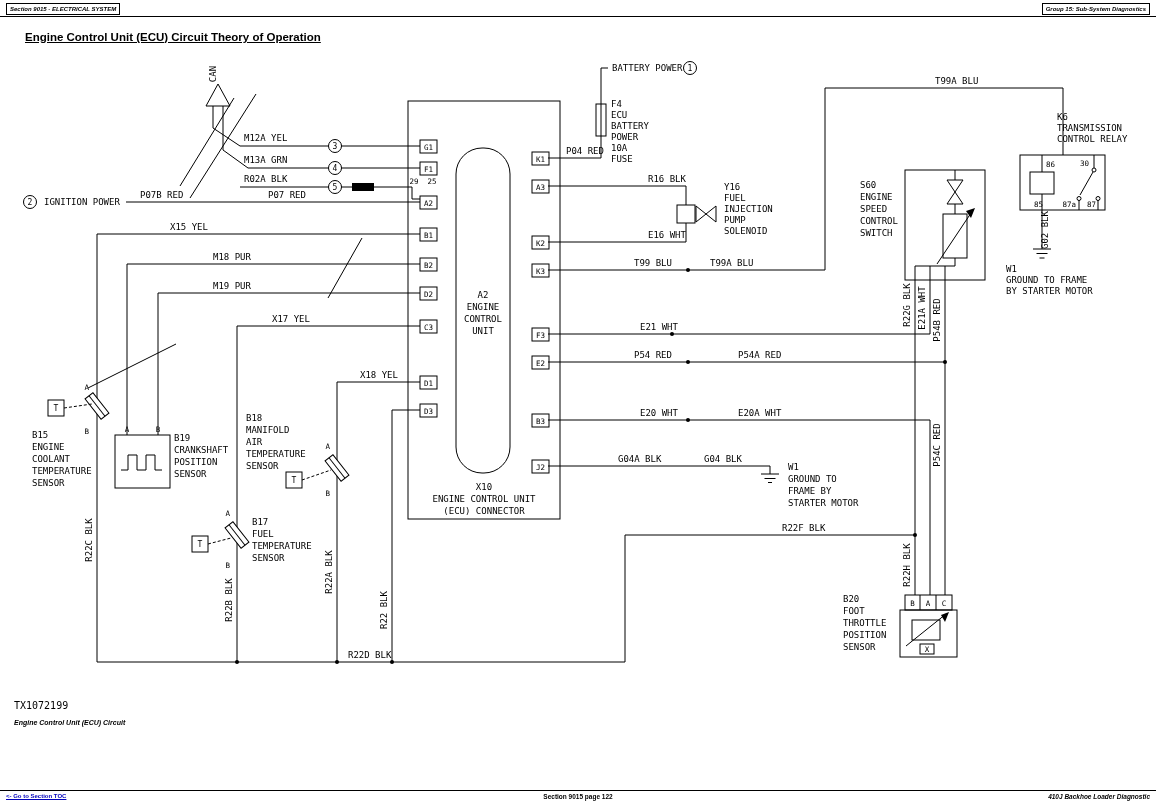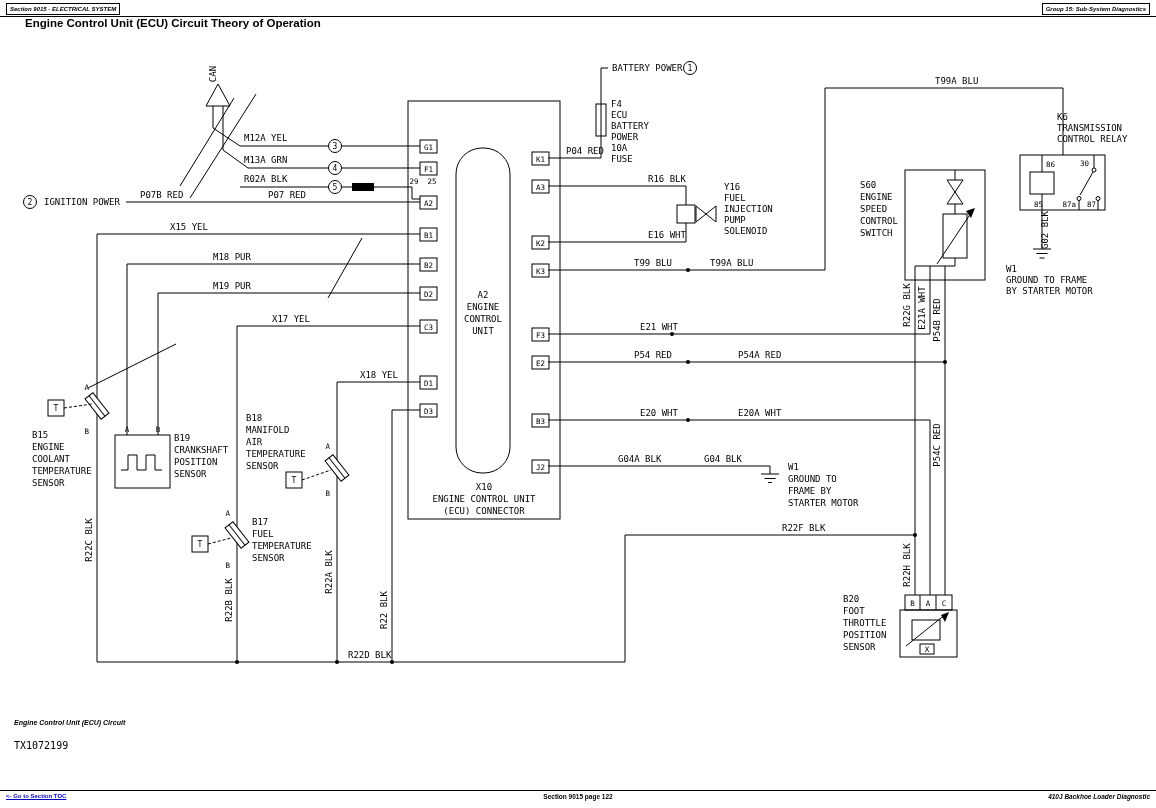--- a/index.html
+++ b/index.html
@@ -3,36 +3,36 @@
 <meta charset="utf-8">
 <style>
   html,body{margin:0;padding:0;background:#fff;}
   .page{position:relative;width:1156px;height:808px;background:#fff;overflow:hidden;
         font-family:"Liberation Sans",sans-serif;color:#000;}
   .hdr-box{position:absolute;top:3px;border:1px solid #000;background:#fff;
            font:italic bold 6px "Liberation Sans",sans-serif;padding:2px 3px;white-space:nowrap;}
   .hdr-left{left:6px;}
   .hdr-right{right:6px;}
   .hdr-rule{position:absolute;top:16px;left:0;width:1156px;border-top:1px solid #000;height:0;}
-  .title{position:absolute;top:17px;left:25px;font:bold 11.5px "Liberation Sans",sans-serif;
-         white-space:nowrap;}
+  .title{position:absolute;top:31px;left:25px;font:bold 11.5px "Liberation Sans",sans-serif;
+         text-decoration:underline;white-space:nowrap;}
   svg.diagram{position:absolute;top:0;left:0;}
   svg text{font-family:"DejaVu Sans Mono",monospace;fill:#000;}
   .t9{font-size:9px;}
   .t8{font-size:8px;}
   .t7{font-size:7.5px;}
   .mid{text-anchor:middle;}
   .end{text-anchor:end;}
   .w{fill:none;stroke:#000;stroke-width:1;}
   .bx{fill:#fff;stroke:#000;stroke-width:1;}
   .bxn{fill:none;stroke:#000;stroke-width:1;}
   .dsh{stroke-dasharray:3 2;}
   .dot{fill:#000;stroke:none;}
   .blk{fill:#000;stroke:none;}
-  .fig-code{position:absolute;top:700px;left:14px;font:10px "DejaVu Sans Mono",monospace;margin-top:40px;}
+  .fig-code{position:absolute;top:700px;left:14px;font:10px "DejaVu Sans Mono",monospace;}
   .fig-caption{position:absolute;top:719px;left:14px;font:italic bold 7px "Liberation Sans",sans-serif;}
   .ftr-rule{position:absolute;top:790px;left:0;width:1156px;border-top:1px solid #000;height:0;}
   .ftr-toc{position:absolute;top:793px;left:6px;font:bold 6px "Liberation Sans",sans-serif;
            color:#0000bb;text-decoration:underline;cursor:pointer;}
   .ftr-page{position:absolute;top:793px;left:0;width:1156px;text-align:center;
             font:bold 6.5px "Liberation Sans",sans-serif;}
   .ftr-doc{position:absolute;top:793px;right:6px;font:italic bold 6.5px "Liberation Sans",sans-serif;}
 </style>
 </head>
 <body>

